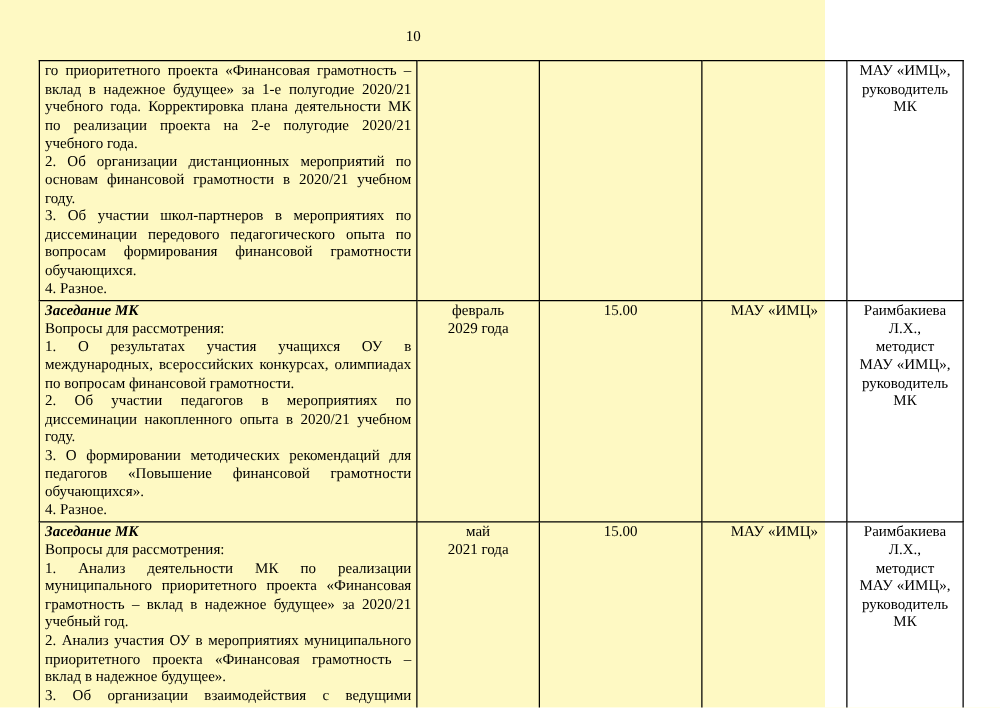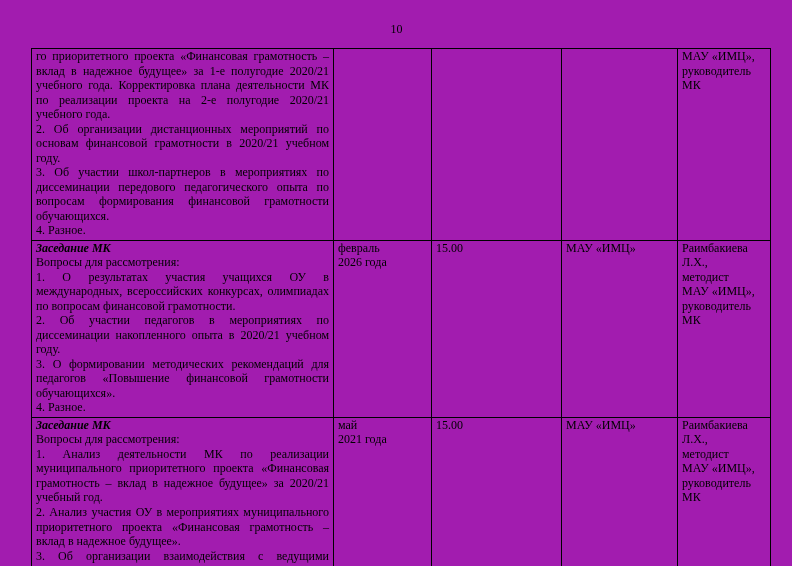--- a/index.html
+++ b/index.html
@@ -1,26 +1,26 @@
 <!DOCTYPE html>
 <html><head>
 <meta charset="utf-8">
 <style>
   * { margin:0; padding:0; box-sizing:border-box; }
   html, body { width:800px; height:566px; background:#ffffff; }
   body { font-family:"Liberation Serif","DejaVu Serif",serif; color:#000; overflow:hidden; }
-  .page { width:792px; height:566px; padding:22px 30px 8px 31px; background:#a21caf; }
+  .page { width:660px; height:566px; padding:22px 30px 8px 31px; background:#fef9c3; }
   .page-number { text-align:center; font-size:12px; margin-bottom:11px; }
   table.schedule { border-collapse:collapse; width:739px; table-layout:fixed; }
   td { border:1px solid #000; vertical-align:top; font-size:12px; line-height:1.21; padding:0 4px 2px 4px; }
   tr.r1 td { height:163px; }
   tr.r2 td { height:142px; }
   tr.r3 td { height:170px; }
   .c1 { text-align:justify; }
-  .cc { text-align:left; white-space:pre-line; }
+  .cc { text-align:center; white-space:pre-line; }
   .meeting-title { font-weight:bold; font-style:italic;font-family:Liberation Serif, serif; }
   .meeting-body { white-space:pre-line; }
 </style>
 </head>
 <body>
 
 <div class="page">
 
   <div class="page-number">10</div>
 
@@ -51,21 +51,21 @@
       <tr class="r2">
         <td class="c1">
           <div class="meeting-title">Заседание МК</div>
           <div class="meeting-body">Вопросы для рассмотрения:
 1. О результатах участия учащихся ОУ в международных, всероссийских конкурсах, олимпиадах по вопросам  финансовой грамотности.
 2. Об участии педагогов в мероприятиях по диссеминации накопленного опыта в 2020/21 учебном году.
 3. О формировании методических рекомендаций для педагогов  «Повышение финансовой грамотности обучающихся».
 4. Разное.</div>
         </td>
         <td class="cc">февраль
-2026 года</td>
+2029 года</td>
         <td class="cc">15.00</td>
         <td class="cc">МАУ «ИМЦ»</td>
         <td class="cc">Раимбакиева
 Л.Х.,
 методист
 МАУ «ИМЦ»,
 руководитель
 МК</td>
       </tr>
       <tr class="r3">

